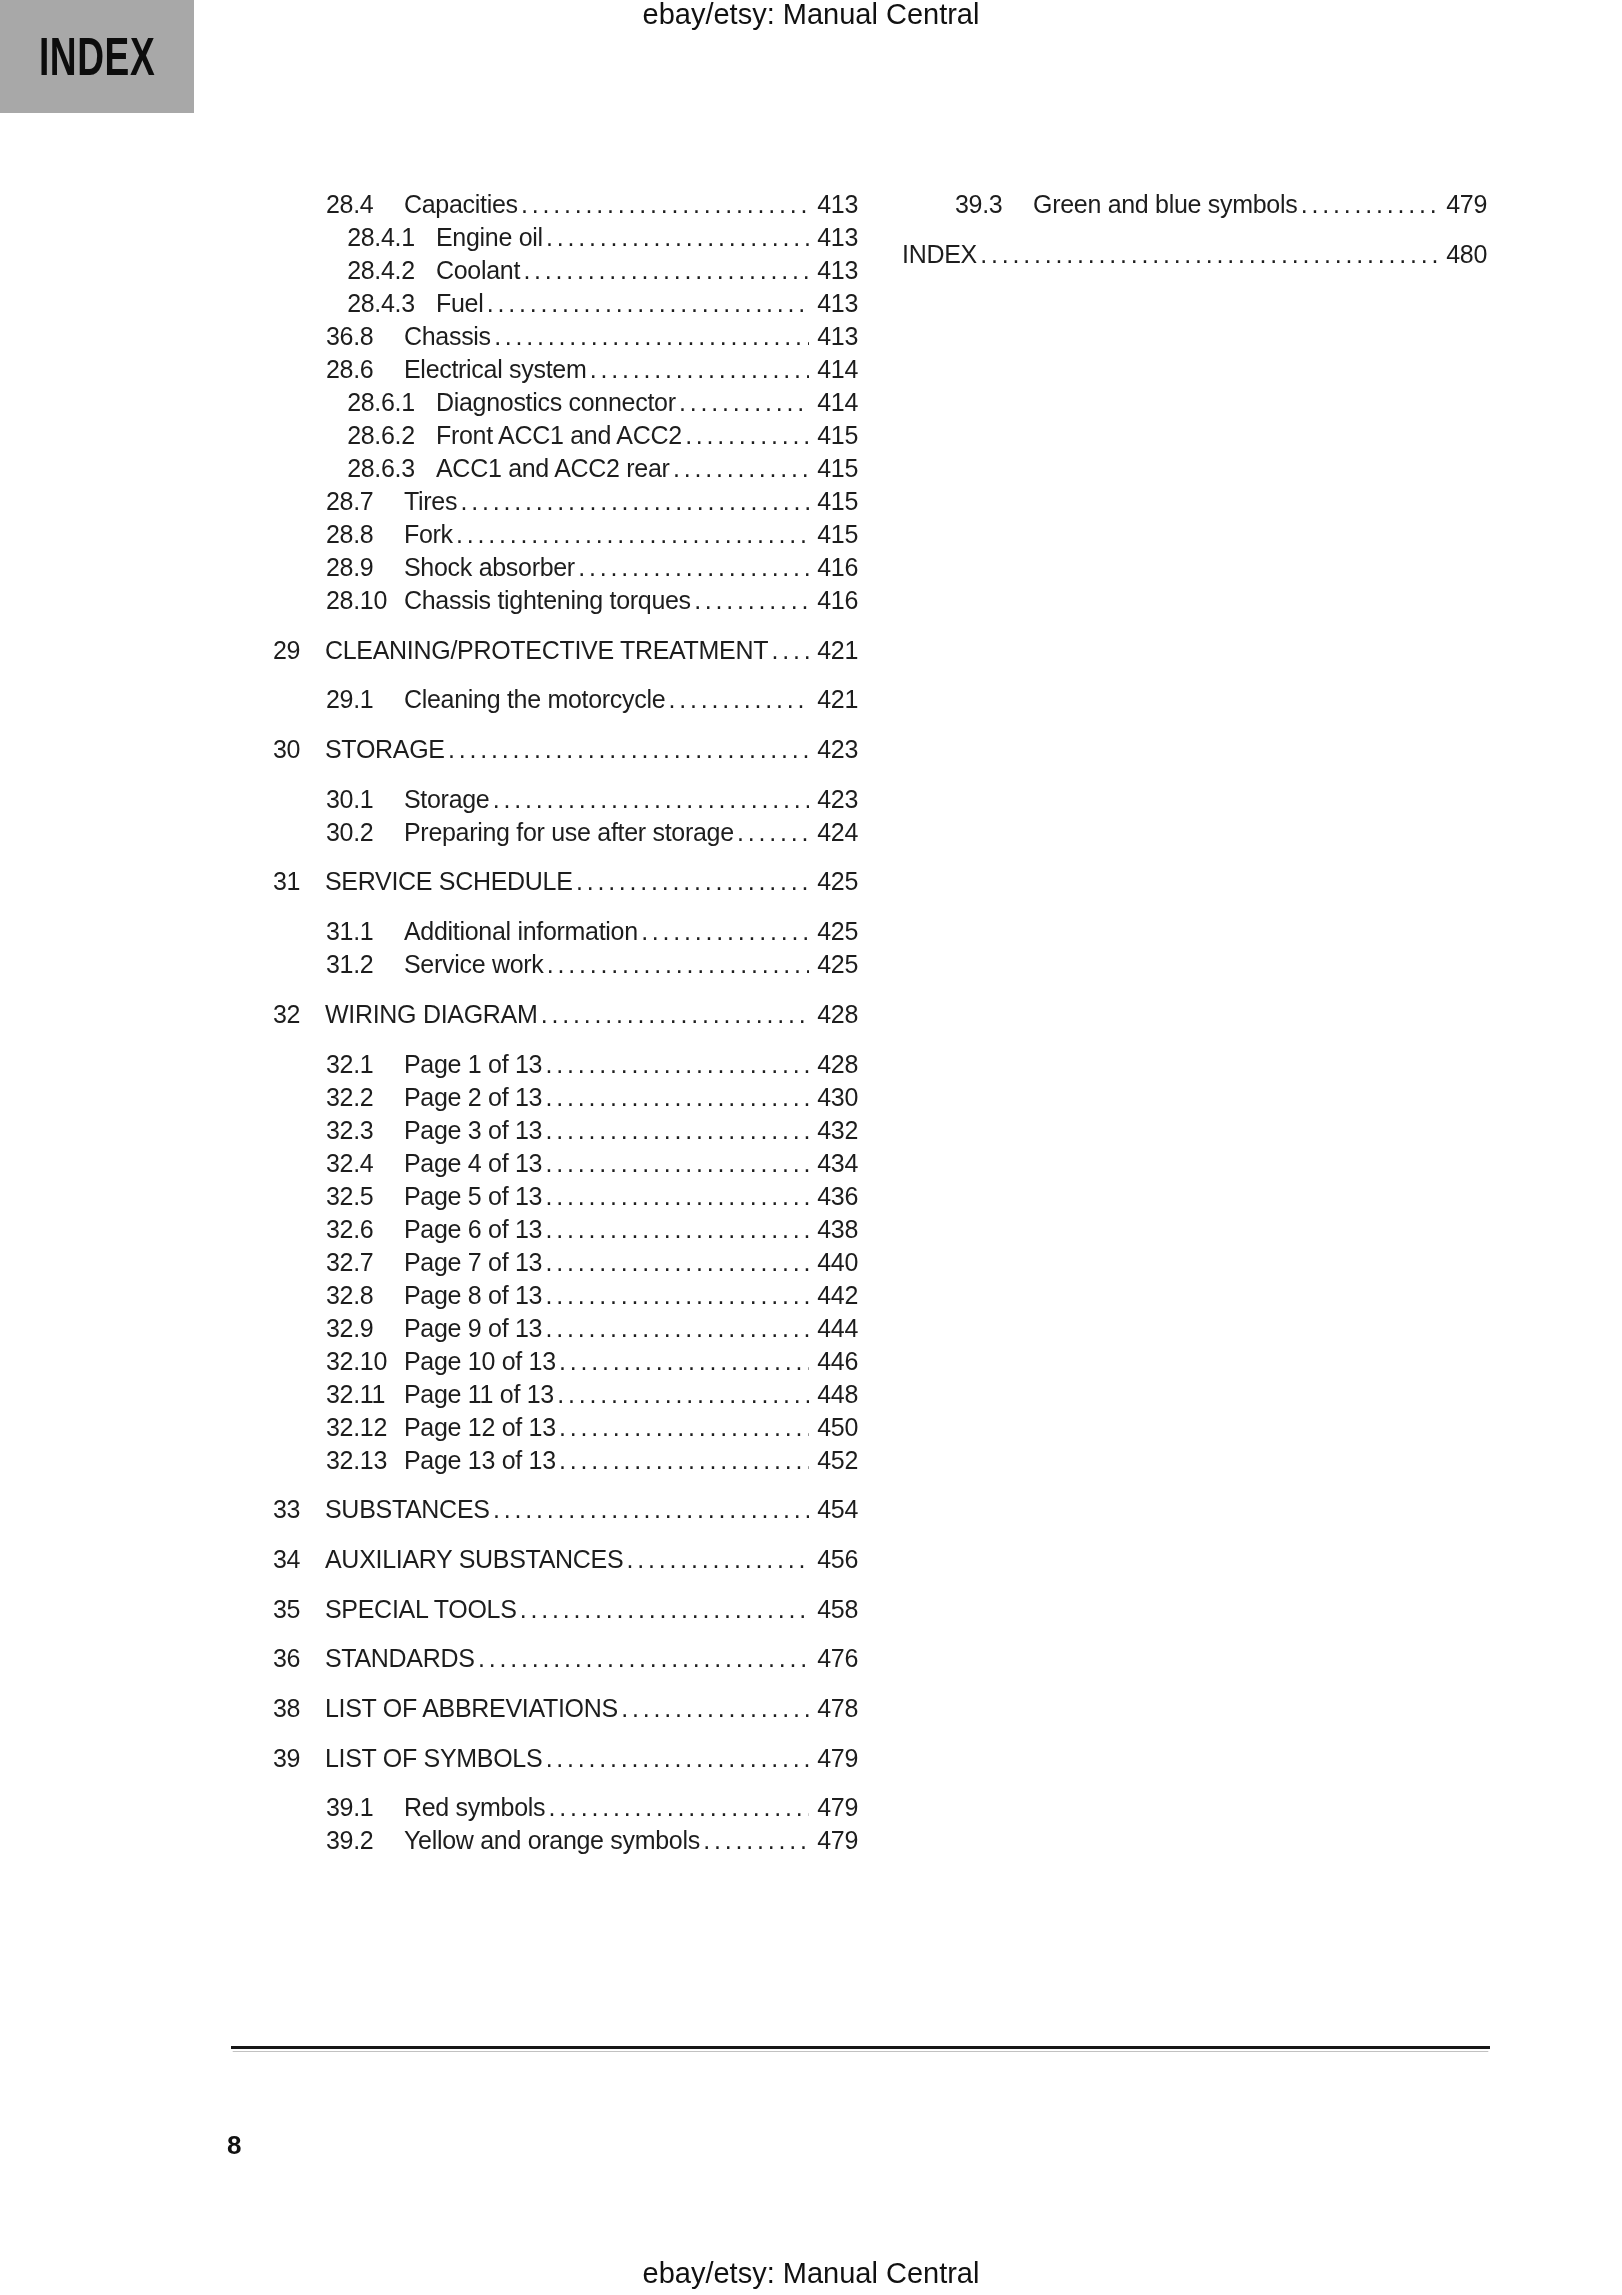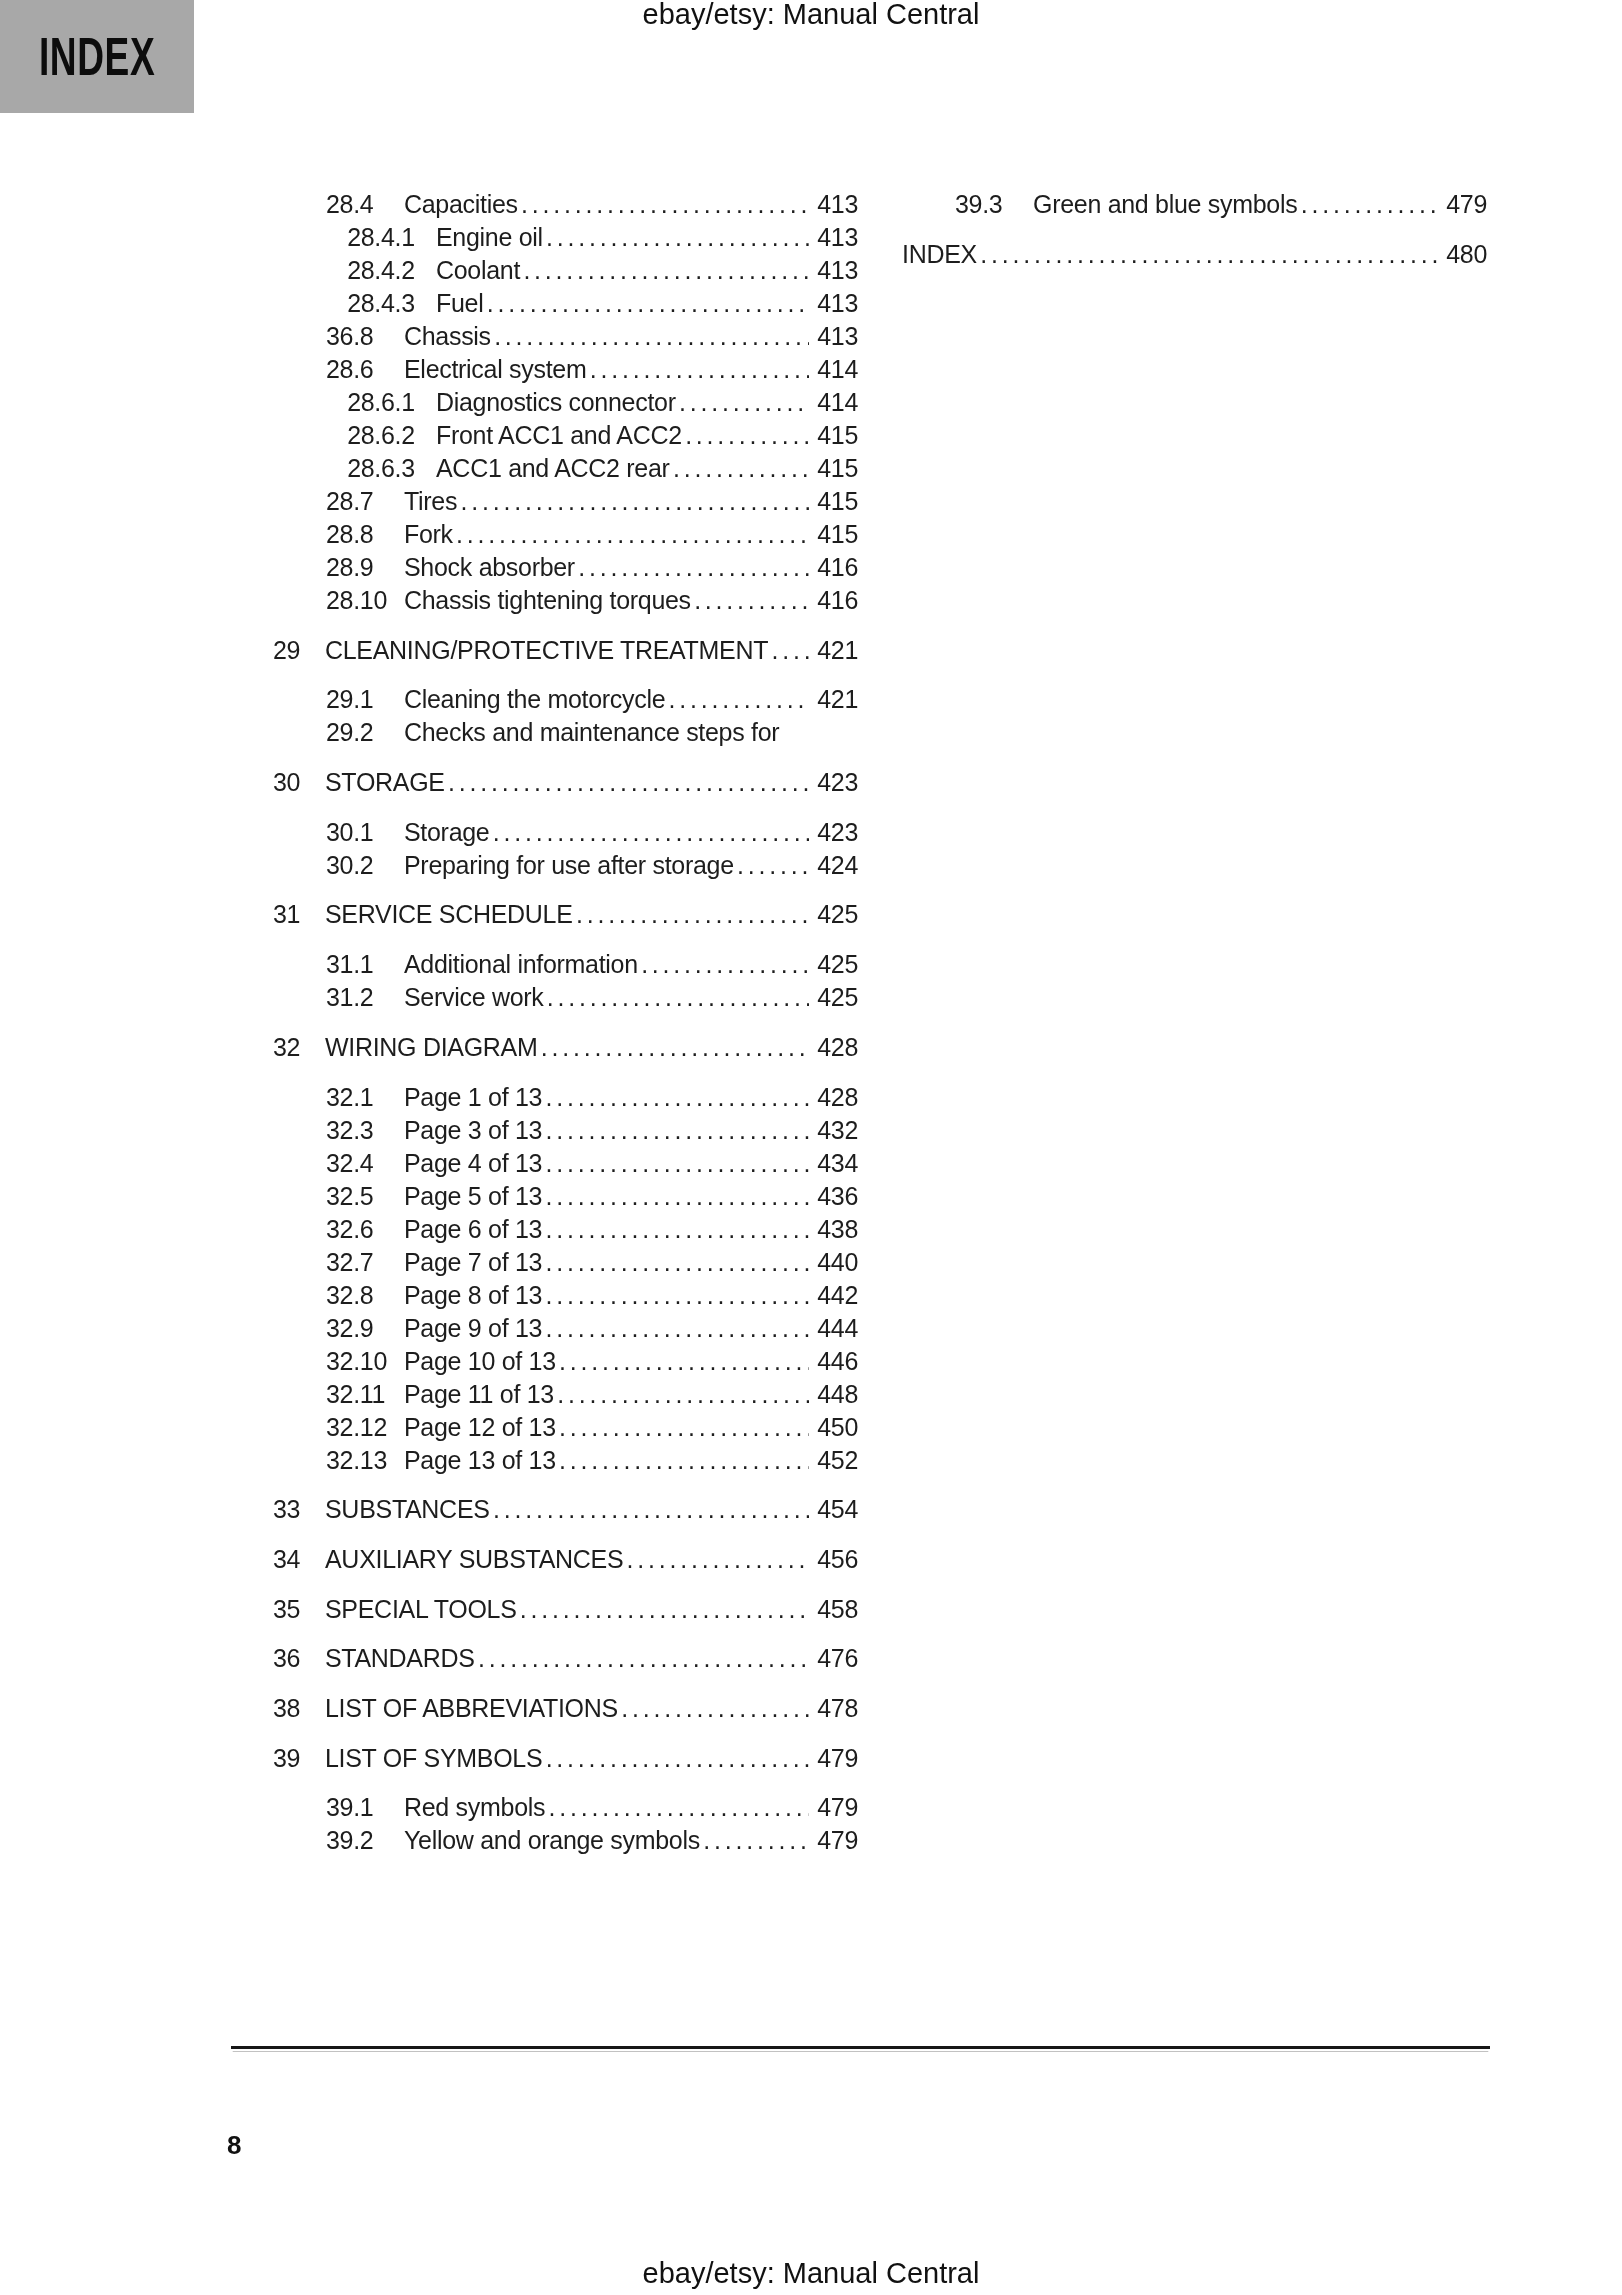--- a/index.html
+++ b/index.html
@@ -157,24 +157,20 @@
         <span class="title">CLEANING/PROTECTIVE TREATMENT</span>
         <span class="leader"></span>
         <span class="pg">421</span>
       </div>
       <div class="row lv2">
         <span class="num">29.1</span>
         <span class="title">Cleaning the motorcycle</span>
         <span class="leader"></span>
         <span class="pg">421</span>
       </div>
-      <div class="row lv2">
-        <span class="num">29.2</span>
-        <span class="title">Checks and maintenance steps for</span>
-      </div>
       <div class="row lv1">
         <span class="num">30</span>
         <span class="title">STORAGE</span>
         <span class="leader"></span>
         <span class="pg">423</span>
       </div>
       <div class="row lv2">
         <span class="num">30.1</span>
         <span class="title">Storage</span>
         <span class="leader"></span>
@@ -208,20 +204,26 @@
         <span class="num">32</span>
         <span class="title">WIRING DIAGRAM</span>
         <span class="leader"></span>
         <span class="pg">428</span>
       </div>
       <div class="row lv2">
         <span class="num">32.1</span>
         <span class="title">Page 1 of 13</span>
         <span class="leader"></span>
         <span class="pg">428</span>
+      </div>
+      <div class="row lv2">
+        <span class="num">32.2</span>
+        <span class="title">Page 2 of 13</span>
+        <span class="leader"></span>
+        <span class="pg">430</span>
       </div>
       <div class="row lv2">
         <span class="num">32.3</span>
         <span class="title">Page 3 of 13</span>
         <span class="leader"></span>
         <span class="pg">432</span>
       </div>
       <div class="row lv2">
         <span class="num">32.4</span>
         <span class="title">Page 4 of 13</span>

